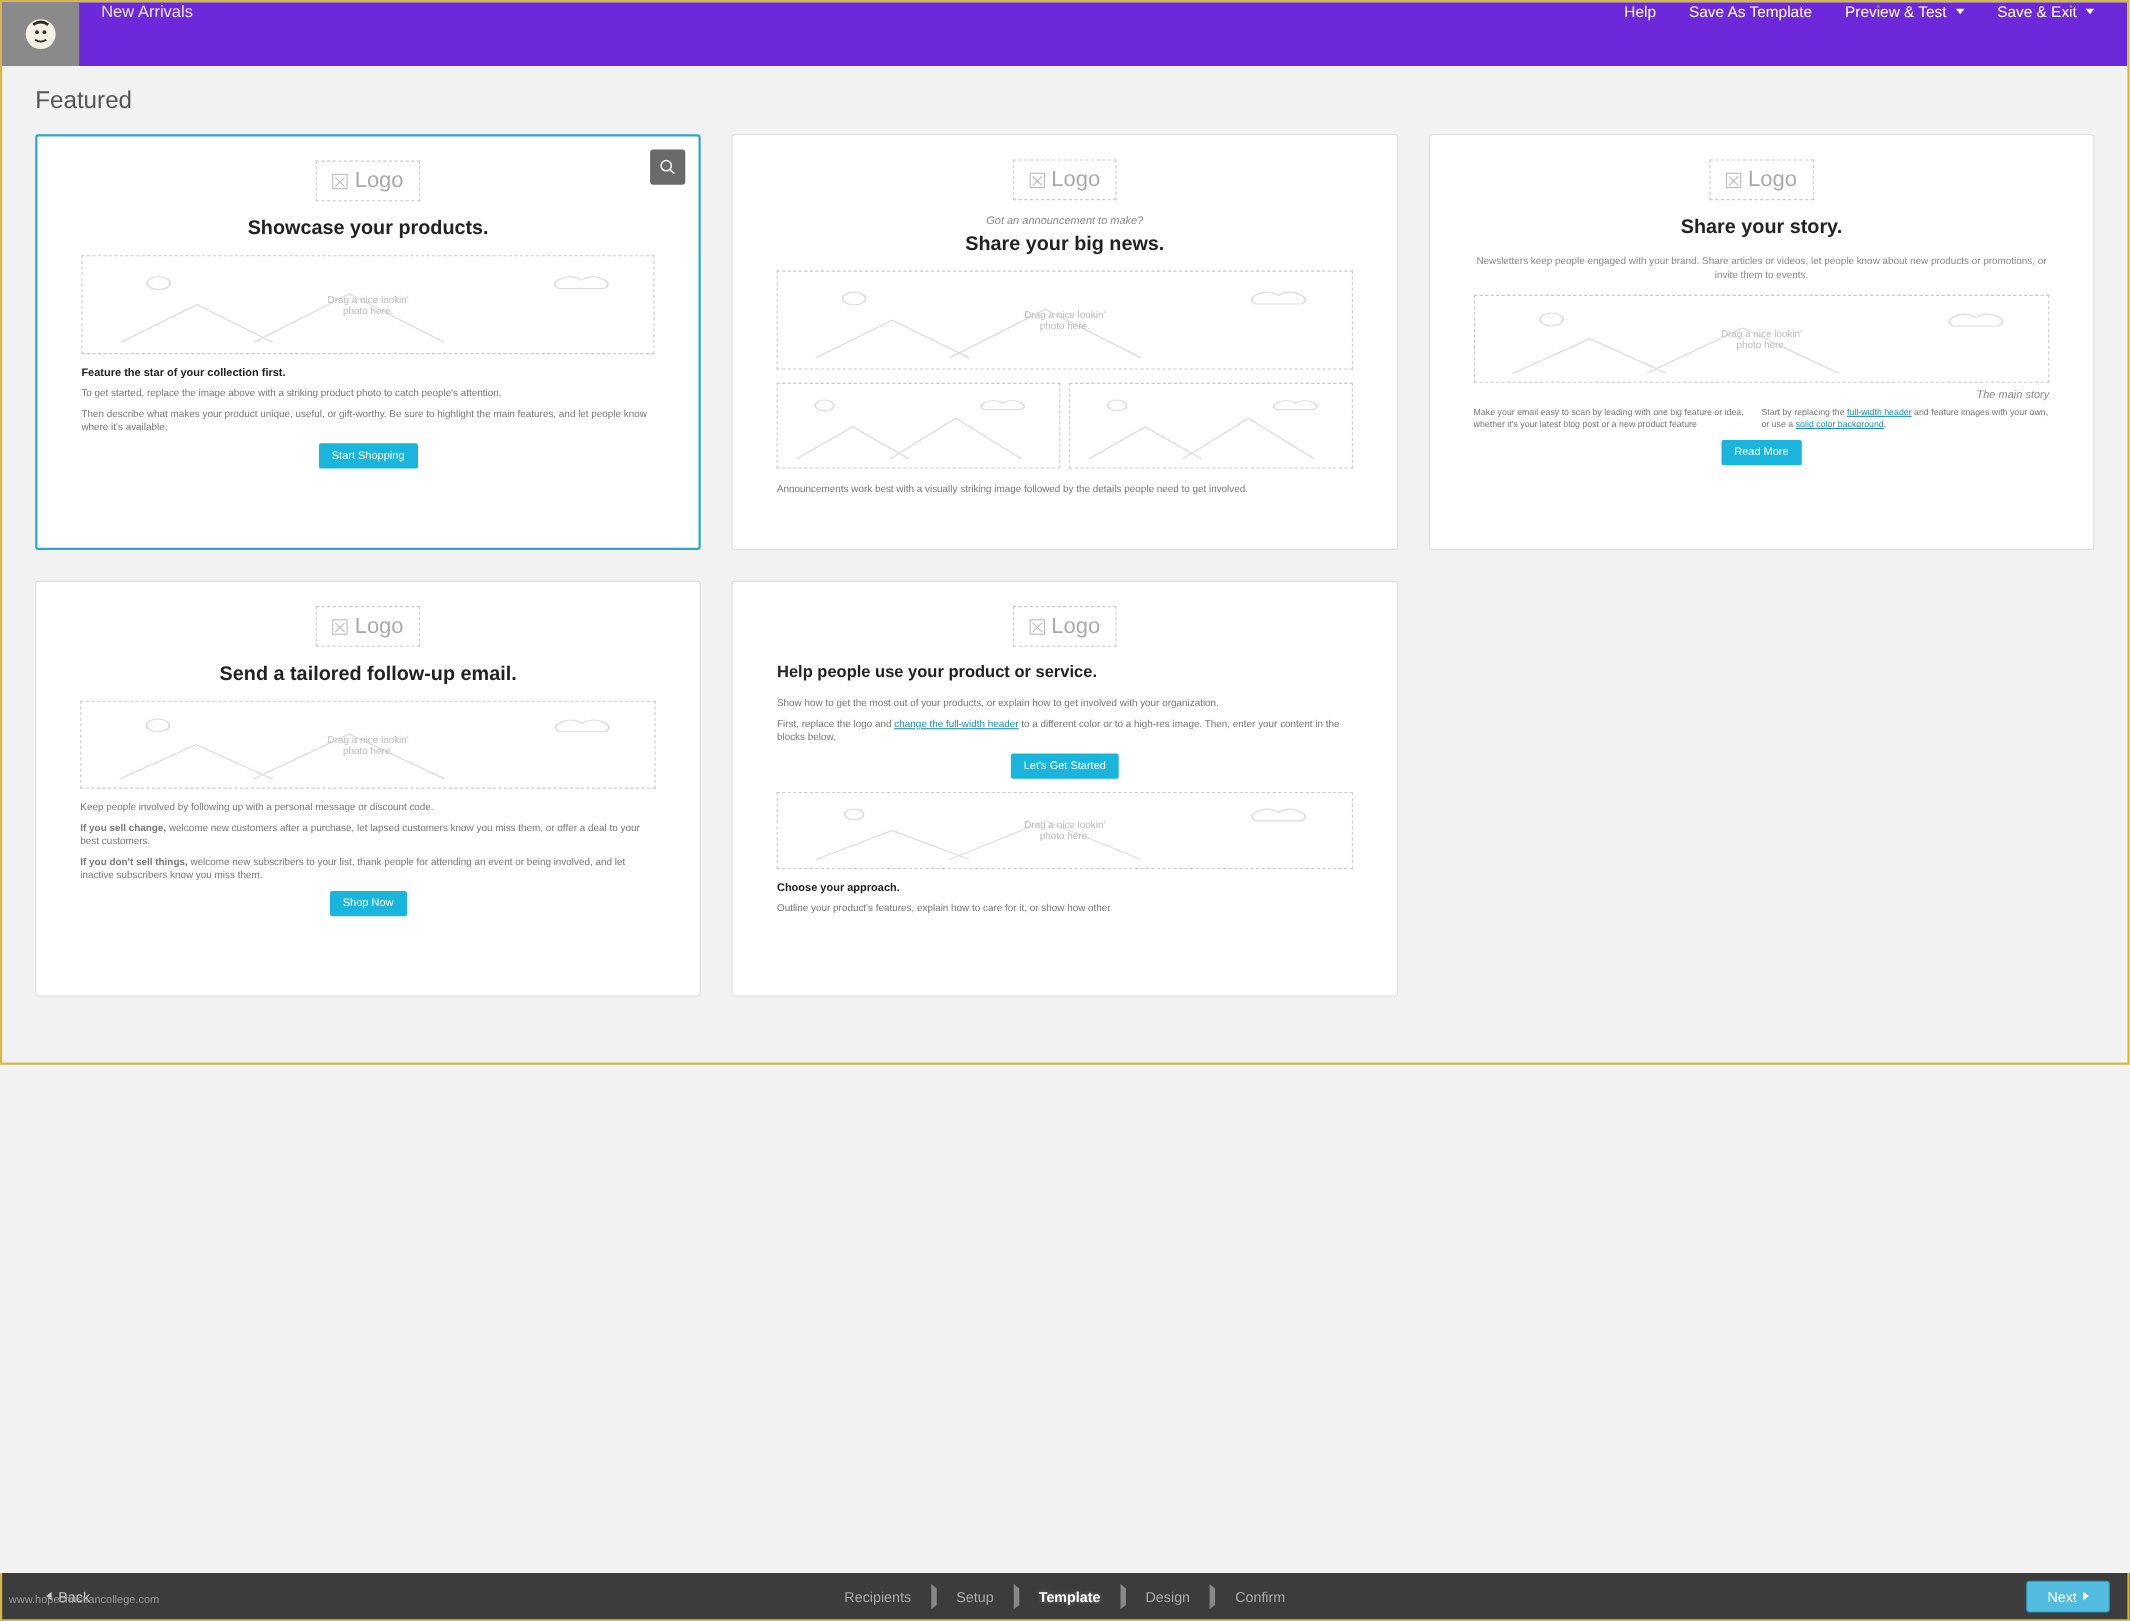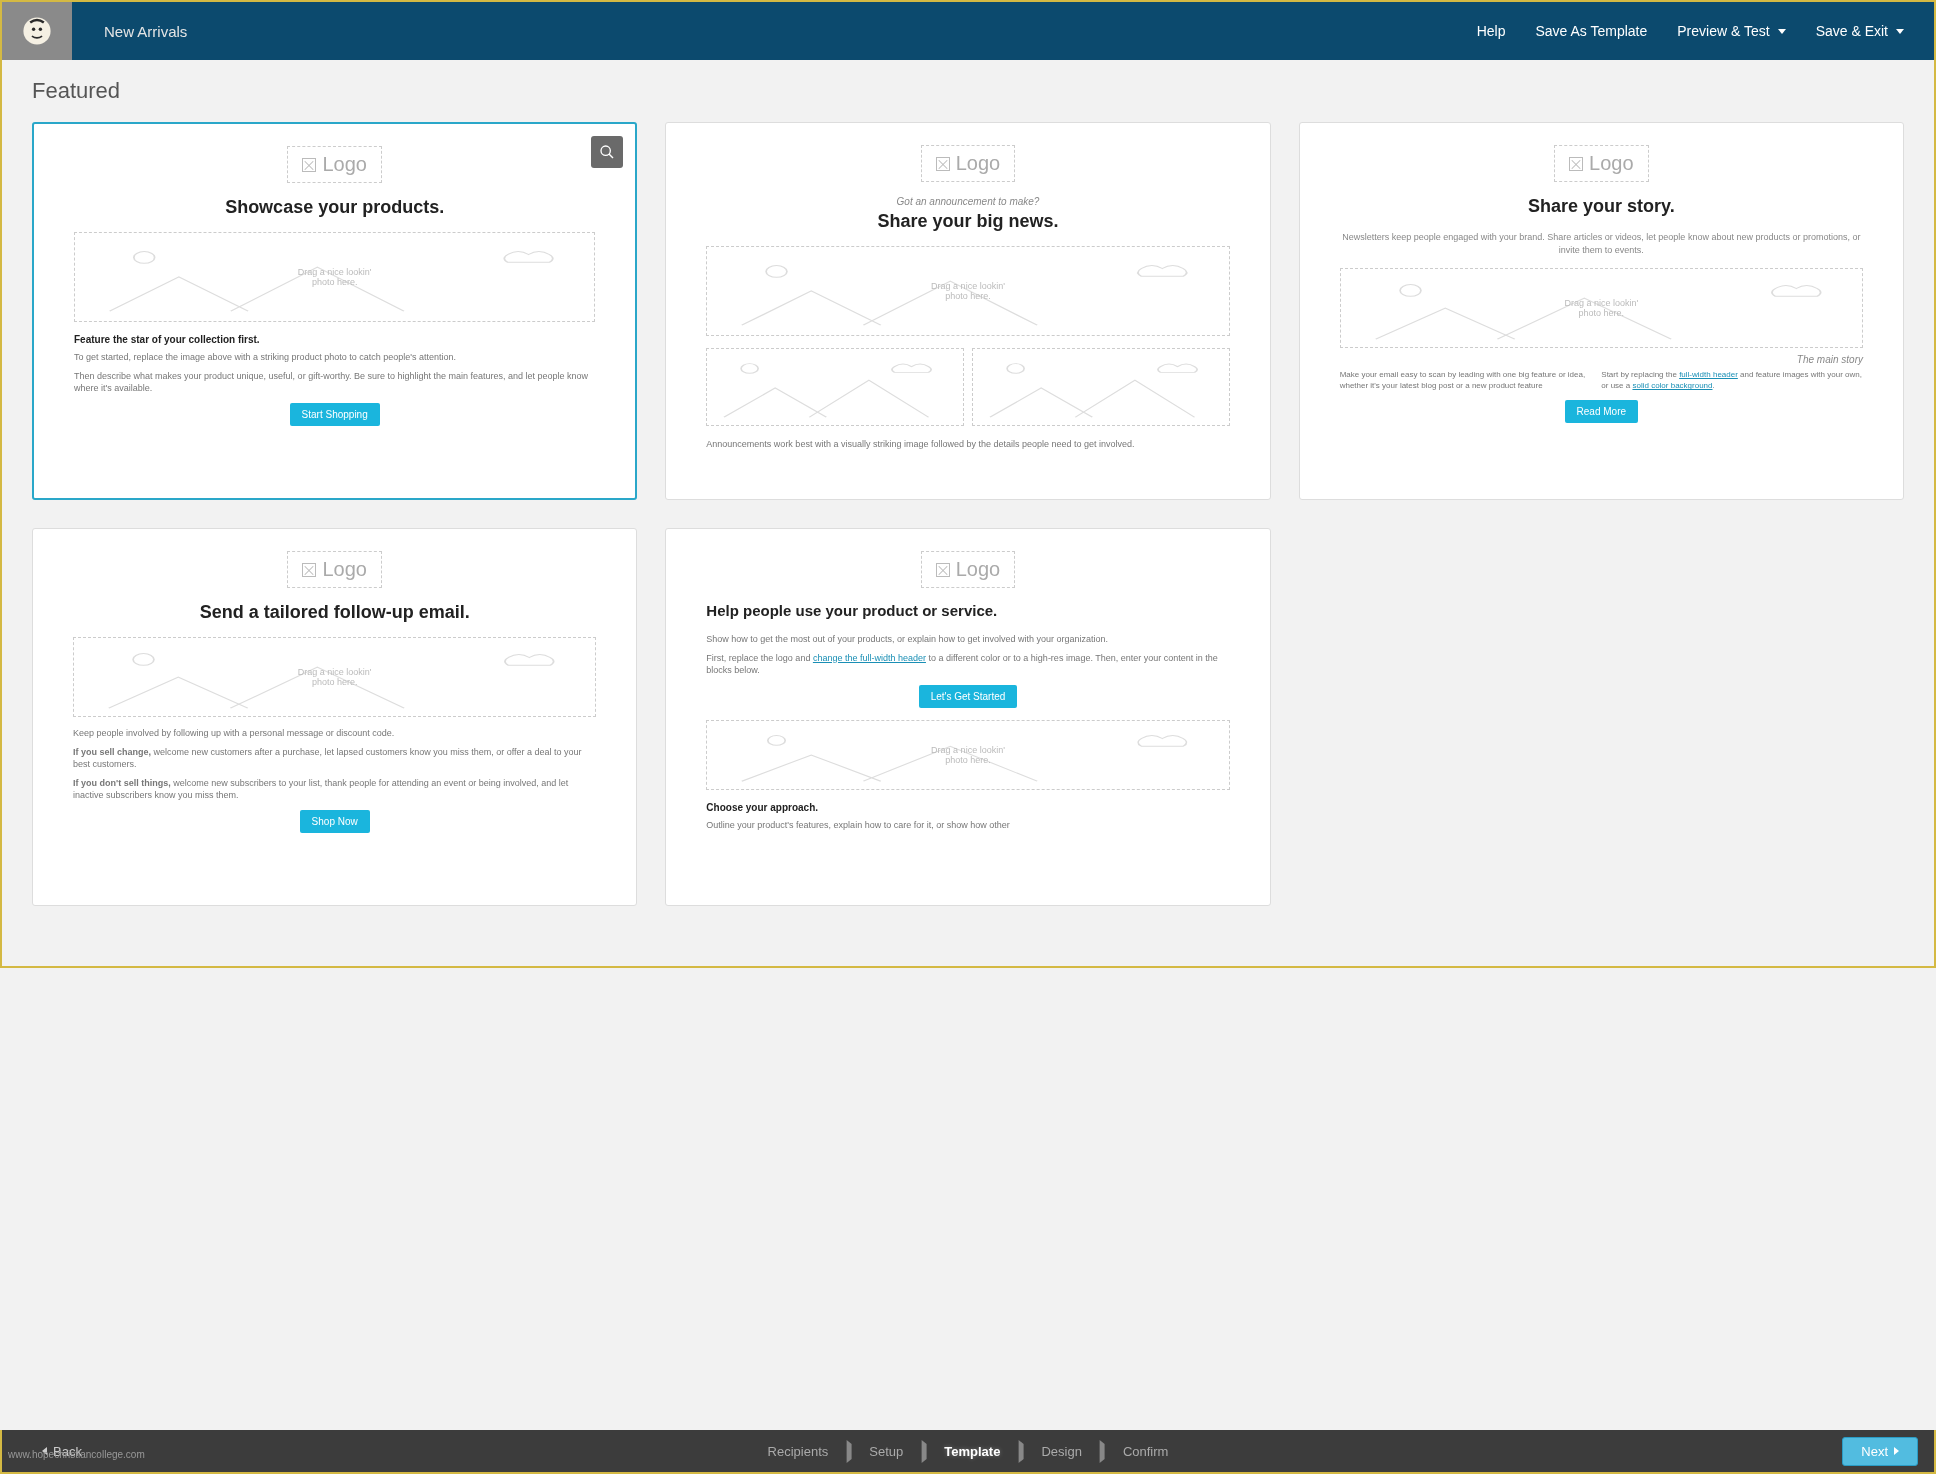--- a/index.html
+++ b/index.html
@@ -1,17 +1,17 @@
 <!DOCTYPE html>
 <html><head>
 <meta charset="utf-8">
 <style>
 * { box-sizing: border-box; margin: 0; padding: 0; }
 body { font-family: "Helvetica Neue", Arial, sans-serif; background: #f2f2f2; color: #333; border: 2px solid #d4b943; }
-.topbar { background: #0c4a6e; display: flex; align-items: center; height: 58px; color: #fff; gap: 12px; }
+.topbar { background: #6d28d9; display: flex; align-items: flex-start; height: 58px; color: #fff; }
 .logo-box { width: 70px; height: 58px; background: #8a8a8a; display: flex; align-items: center; justify-content: center; }
 .logo-box svg { width: 34px; height: 34px; }
 .campaign-name { margin-left: 20px; font-size: 15px; color: #e5e5e5; }
 .topbar-right { margin-left: auto; display: flex; align-items: center; gap: 30px; padding-right: 30px; font-size: 14px; }
 .topbar-link { color: #fff; cursor: pointer; display: flex; align-items: center; gap: 6px; }
 .chev-down::after { content: ""; border-left: 4px solid transparent; border-right: 4px solid transparent; border-top: 5px solid #fff; display: inline-block; margin-left: 2px; }
 .main { padding: 18px 30px 60px; }
 .section-title { font-size: 22px; color: #555; margin-bottom: 18px; font-weight: 400; }
 .grid { display: grid; grid-template-columns: repeat(3, 1fr); gap: 28px; }
 .card { background: #fff; border: 1px solid #ddd; border-radius: 3px; height: 378px; overflow: hidden; position: relative; cursor: pointer; }

